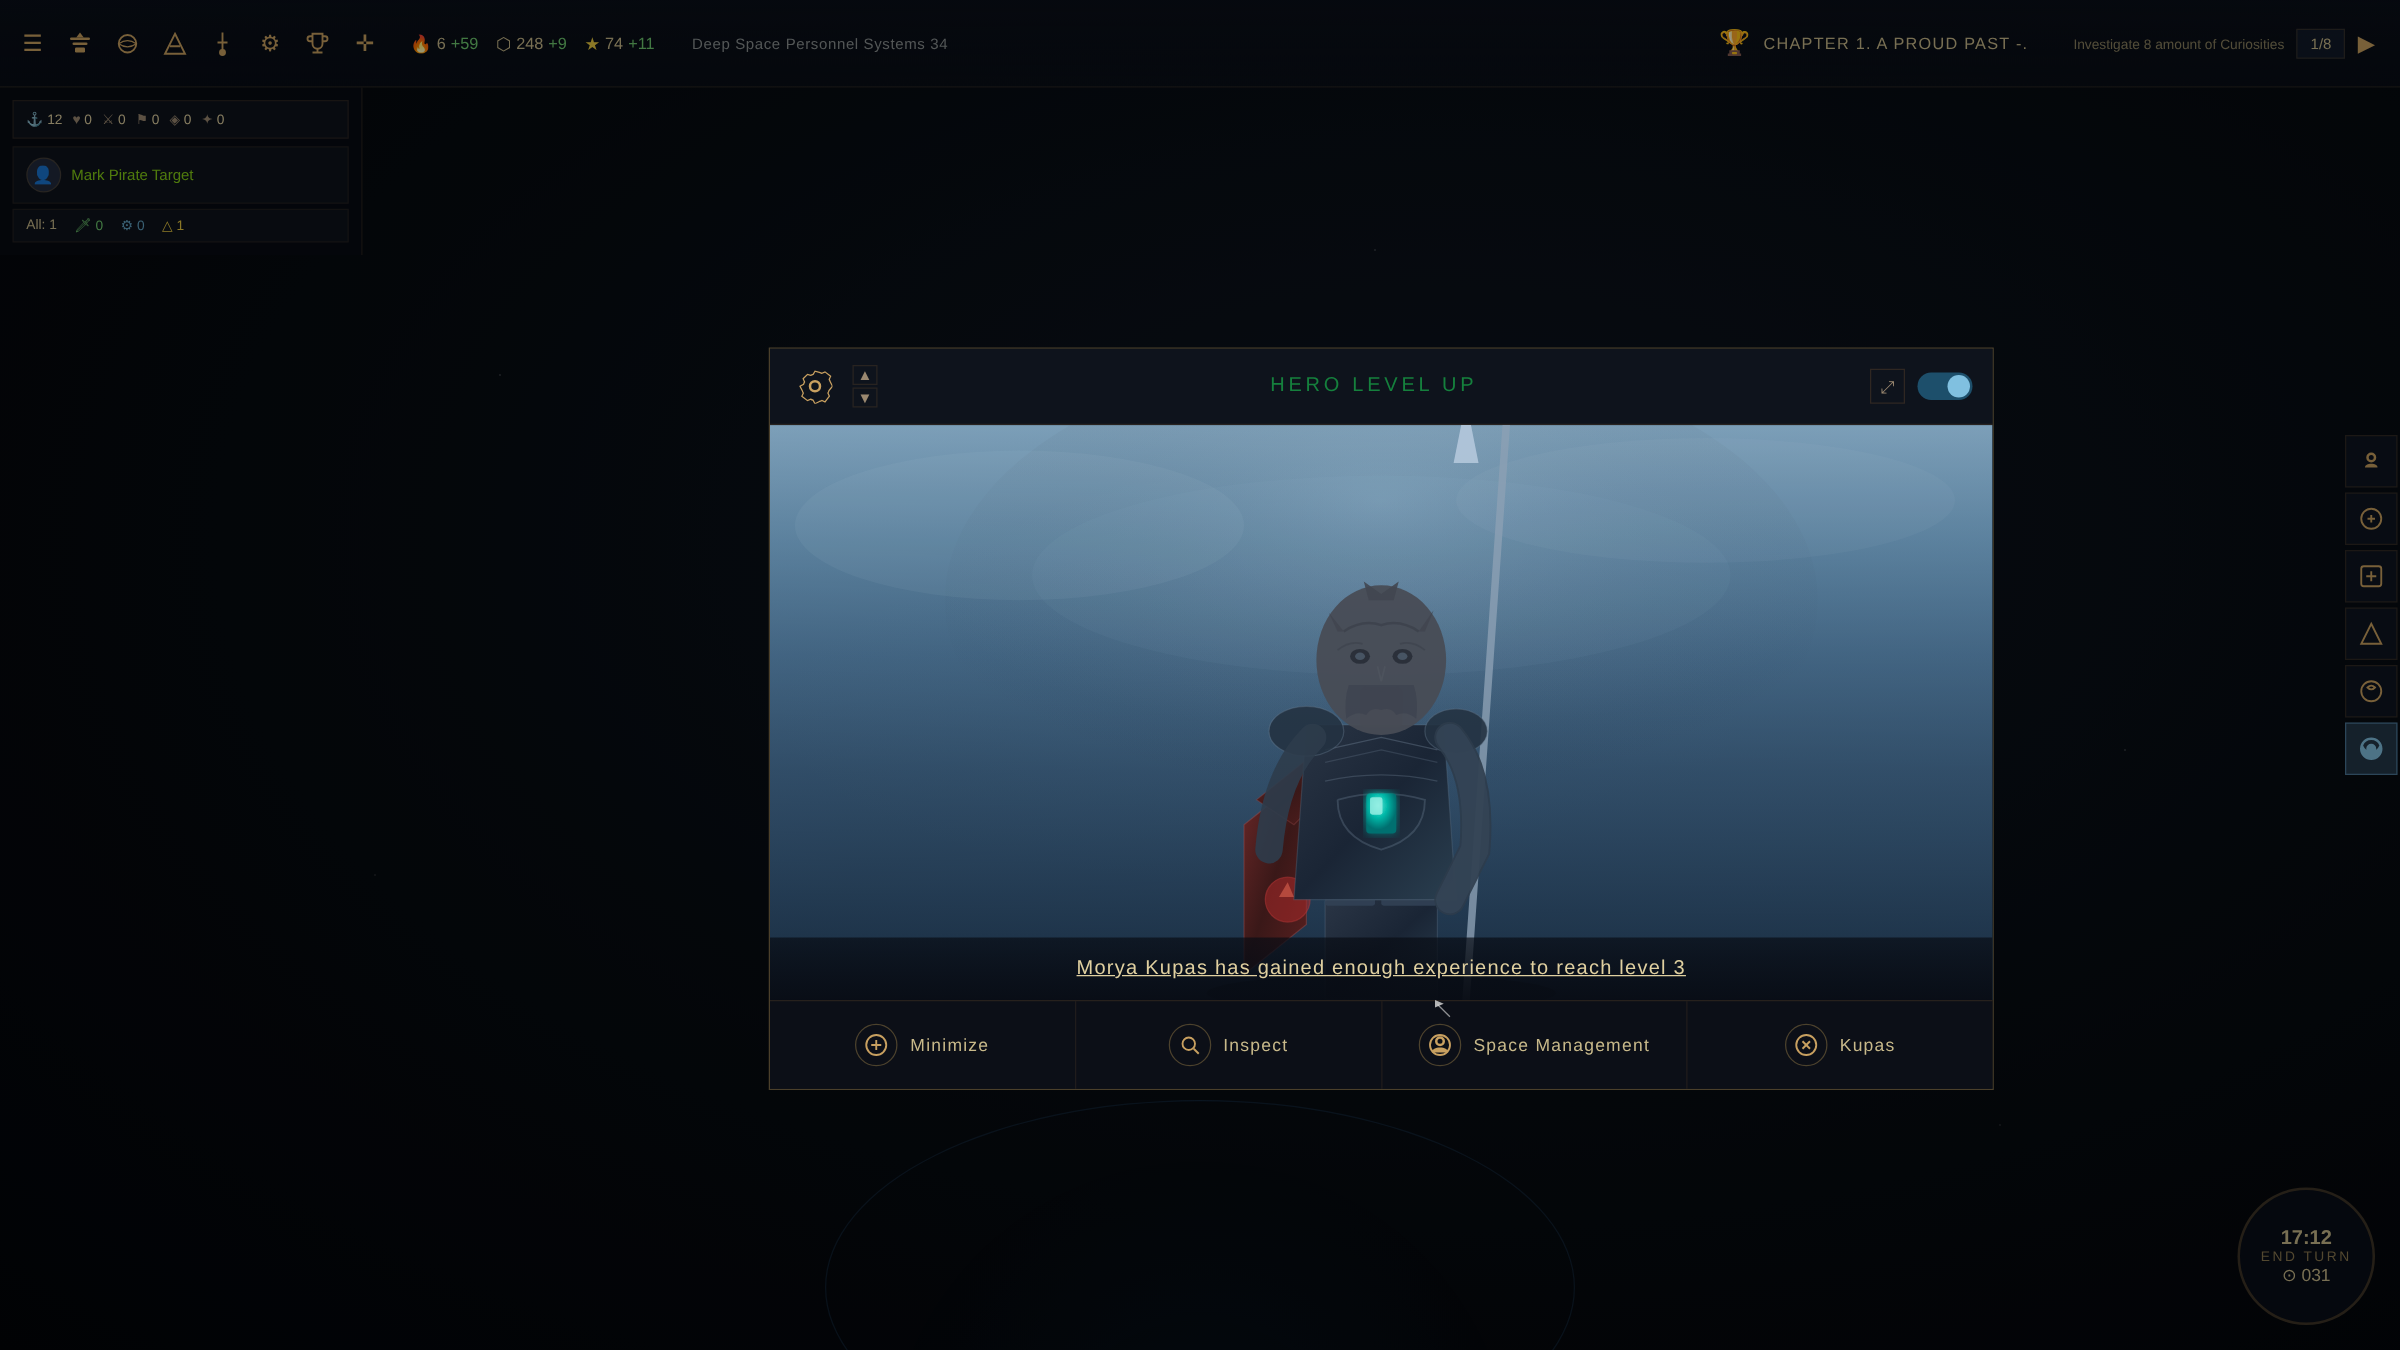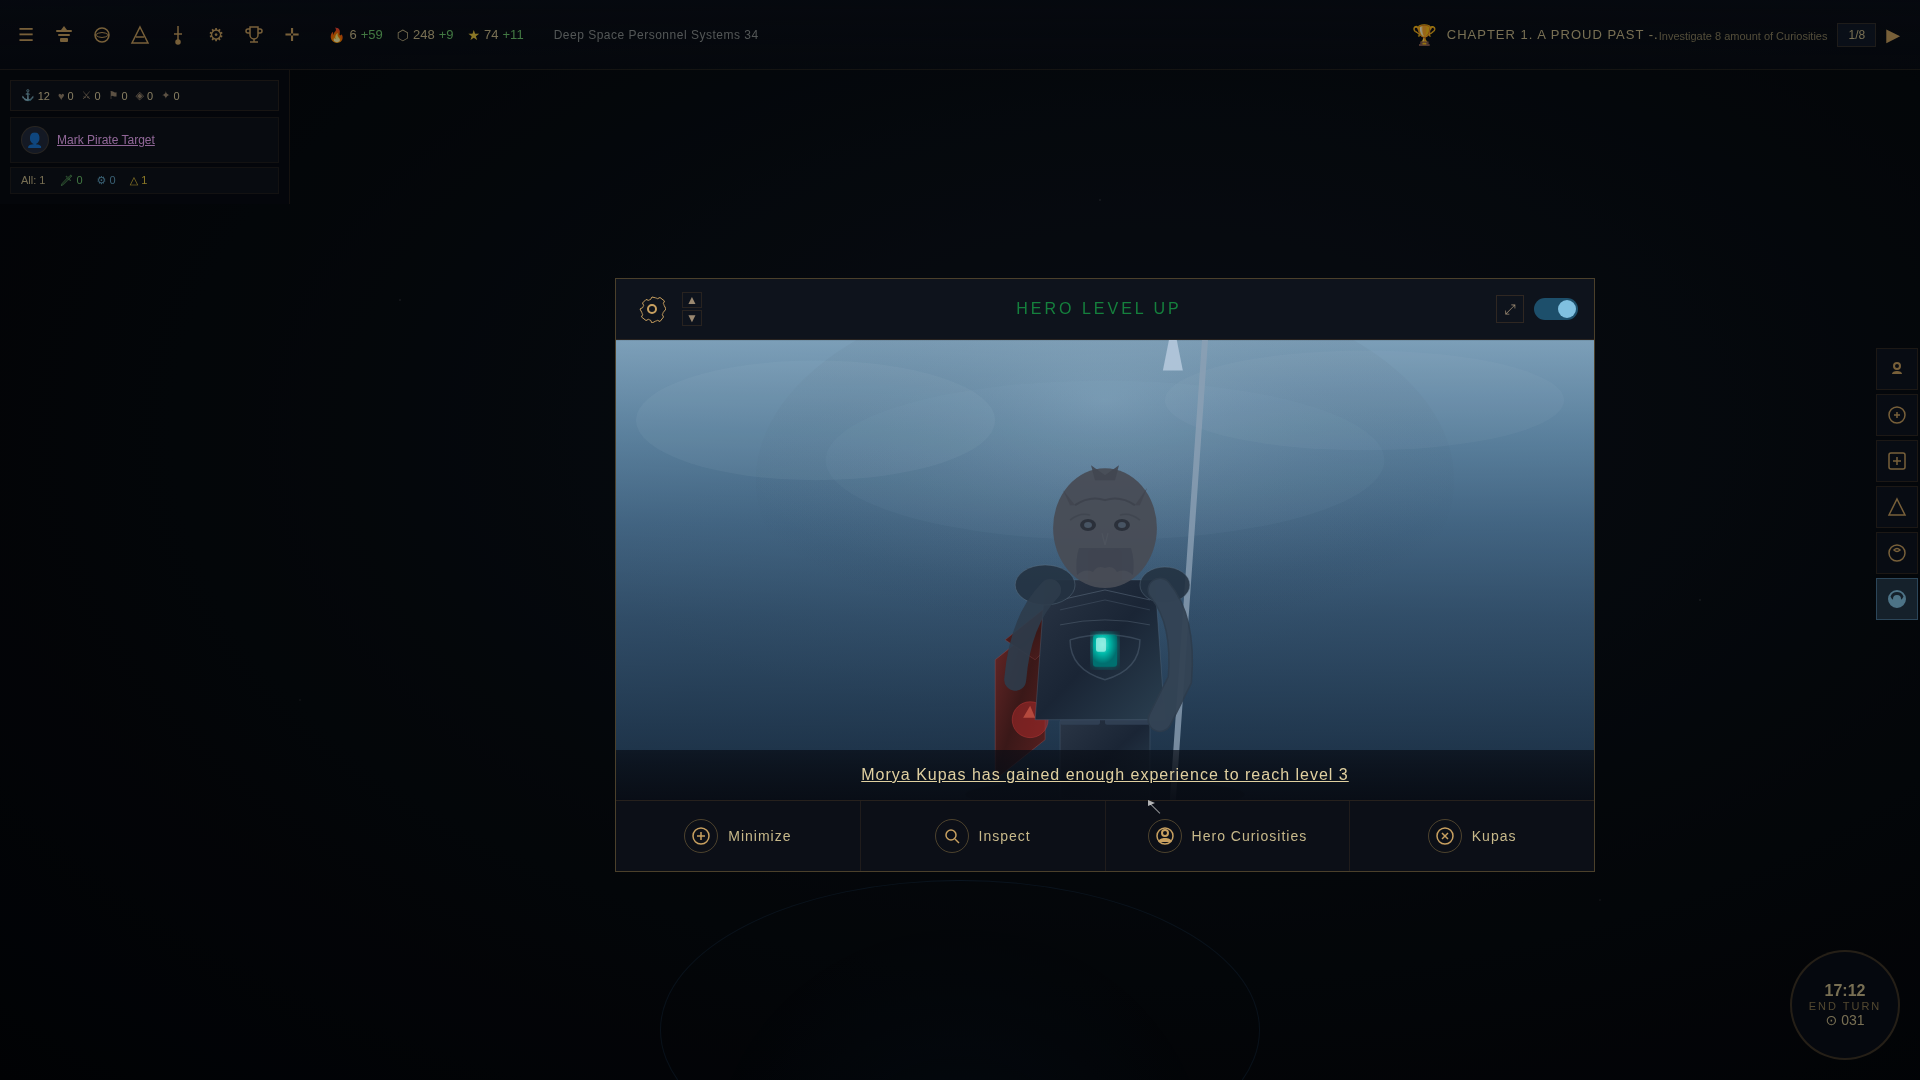--- a/index.html
+++ b/index.html
@@ -127,20 +127,21 @@
 
     .chapter-title {
       font-size: 13px;
       color: #c8b98a;
       letter-spacing: 1px;
     }
 
     .chapter-sub {
       font-size: 11px;
       color: #8a8060;
+      margin-left: 36px;
     }
 
     .chapter-progress {
       background: rgba(20,30,45,0.8);
       border: 1px solid rgba(100,80,50,0.4);
       color: #c8b98a;
       padding: 4px 10px;
       font-size: 12px;
     }
 
@@ -196,22 +197,21 @@
       border: 1px solid rgba(100,80,50,0.5);
       display: flex;
       align-items: center;
       justify-content: center;
       font-size: 14px;
       color: #8090b0;
     }
 
     .hero-name {
       font-size: 12px;
-      color: #f0abfc;
-      text-decoration: underline;
+      color: #84cc16;
     }
 
     .fleet-bottom {
       background: rgba(15,20,30,0.9);
       border: 1px solid rgba(80,60,40,0.3);
       padding: 6px 10px;
       display: flex;
       gap: 14px;
       font-size: 11px;
     }
@@ -820,21 +820,21 @@
       </div>
 
       <div class="modal-action-btn">
         <div class="action-icon">
           <svg width="20" height="20" viewBox="0 0 20 20" fill="#c8a060">
             <path d="M10 3a4 4 0 1 0 0 8 4 4 0 0 0 0-8zm0 2a2 2 0 1 1 0 4 2 2 0 0 1 0-4z"></path>
             <path d="M10 12c-3.5 0-6.5 1.5-6.5 3.5v.5h13v-.5c0-2-3-3.5-6.5-3.5z"></path>
             <circle cx="10" cy="10" r="8" fill="none" stroke="#c8a060" stroke-width="1.5"></circle>
           </svg>
         </div>
-        <span>Hero Curiosities</span>
+        <span>Space Management</span>
       </div>
 
       <div class="modal-action-btn">
         <div class="action-icon">
           <svg width="20" height="20" viewBox="0 0 20 20" fill="none" stroke="#c8a060" stroke-width="1.5">
             <circle cx="10" cy="10" r="8"></circle>
             <line x1="7" y1="7" x2="13" y2="13"></line>
             <line x1="13" y1="7" x2="7" y2="13"></line>
           </svg>
         </div>

